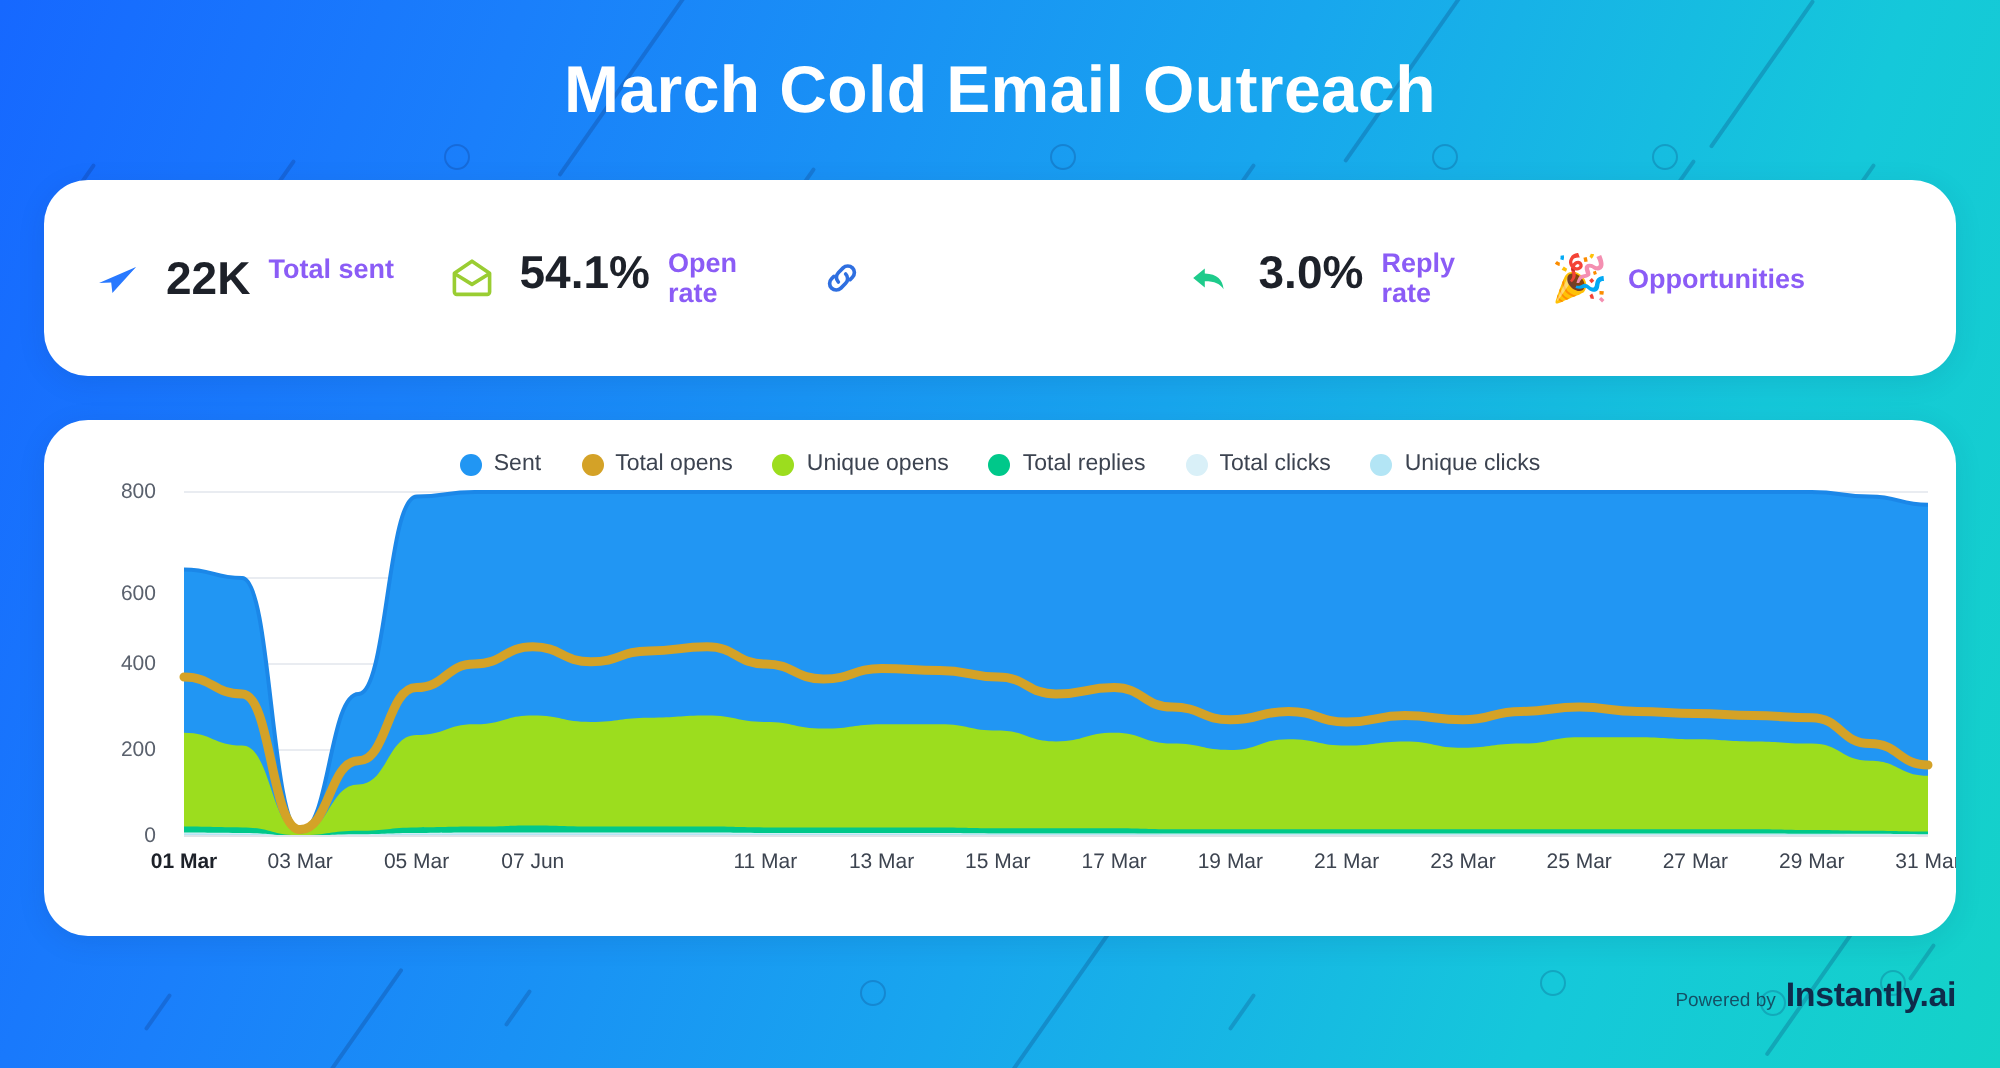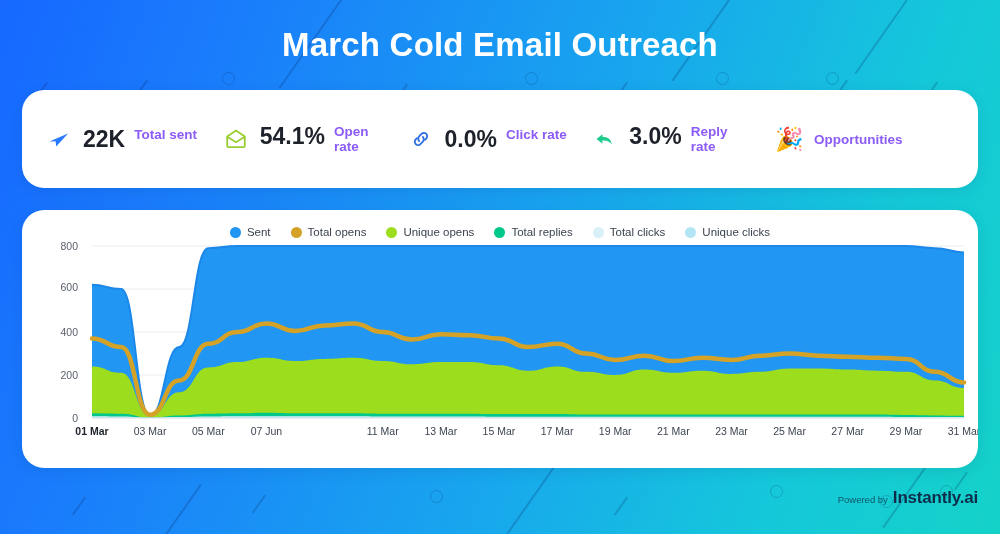--- a/index.html
+++ b/index.html
@@ -166,24 +166,20 @@
           <span class="metric-label">Open rate</span>
         </span>
       </div>
       <div class="metric">
         <span class="metric-icon">
           <svg width="22" height="22" viewBox="0 0 24 24">
             <path d="M10 14.2 a3.6 3.6 0 0 1 0-5.1 l2.6-2.6 a3.6 3.6 0 0 1 5.1 5.1 l-1.3 1.3" fill="none" stroke="#2f6fe0" stroke-width="2" stroke-linecap="round"></path>
             <path d="M14 9.8 a3.6 3.6 0 0 1 0 5.1 l-2.6 2.6 a3.6 3.6 0 0 1 -5.1-5.1 l1.3-1.3" fill="none" stroke="#2f6fe0" stroke-width="2" stroke-linecap="round"></path>
           </svg>
         </span>
-        <span class="metric-text">
-          <span class="metric-value"><span>0.0%</span></span>
-          <span class="metric-label">Click rate</span>
-        </span>
       </div>
       <div class="metric">
         <span class="metric-icon">
           <svg width="24" height="24" viewBox="0 0 24 24">
             <path d="M9.4 7.2 L3.6 12 L9.4 16.8 L9.4 13.6 c5 0 7.6 1.3 9.4 4 -.5-4.6-3.1-7.6-9.4-7.8 Z" fill="#1ecb8b"></path>
           </svg>
         </span>
         <span class="metric-text">
           <span class="metric-value"><span>3.0%</span></span>
           <span class="metric-label">Reply rate</span>
@@ -222,21 +218,21 @@
           <span class="legend-label">Total clicks</span>
         </div>
         <div class="legend-item">
           <span class="legend-dot" style="background:#b3e5f5"></span>
           <span class="legend-label">Unique clicks</span>
         </div>
       </div>
     <div class="plot-wrap">
       <div class="ylabels" id="ylabels">
           <div class="ylabel" style="top: 8px;">800</div>
-          <div class="ylabel" style="top: 49px;">600</div>
+          <div class="ylabel" style="top: 59px;">600</div>
           <div class="ylabel" style="top: 94px;">400</div>
           <div class="ylabel" style="top: 137px;">200</div>
           <div class="ylabel" style="top: 180px;">0</div>
         </div>
       <svg class="plot-svg" width="956" height="215" id="plotsvg">
           <line x1="70" y1="180.0" x2="942" y2="180.0" stroke="#e9ecf1" stroke-width="1"></line>
           <line x1="70" y1="137.0" x2="942" y2="137.0" stroke="#e9ecf1" stroke-width="1"></line>
           <line x1="70" y1="94.0" x2="942" y2="94.0" stroke="#e9ecf1" stroke-width="1"></line>
           <line x1="70" y1="51.0" x2="942" y2="51.0" stroke="#e9ecf1" stroke-width="1"></line>
           <line x1="70" y1="8.0" x2="942" y2="8.0" stroke="#e9ecf1" stroke-width="1"></line>

